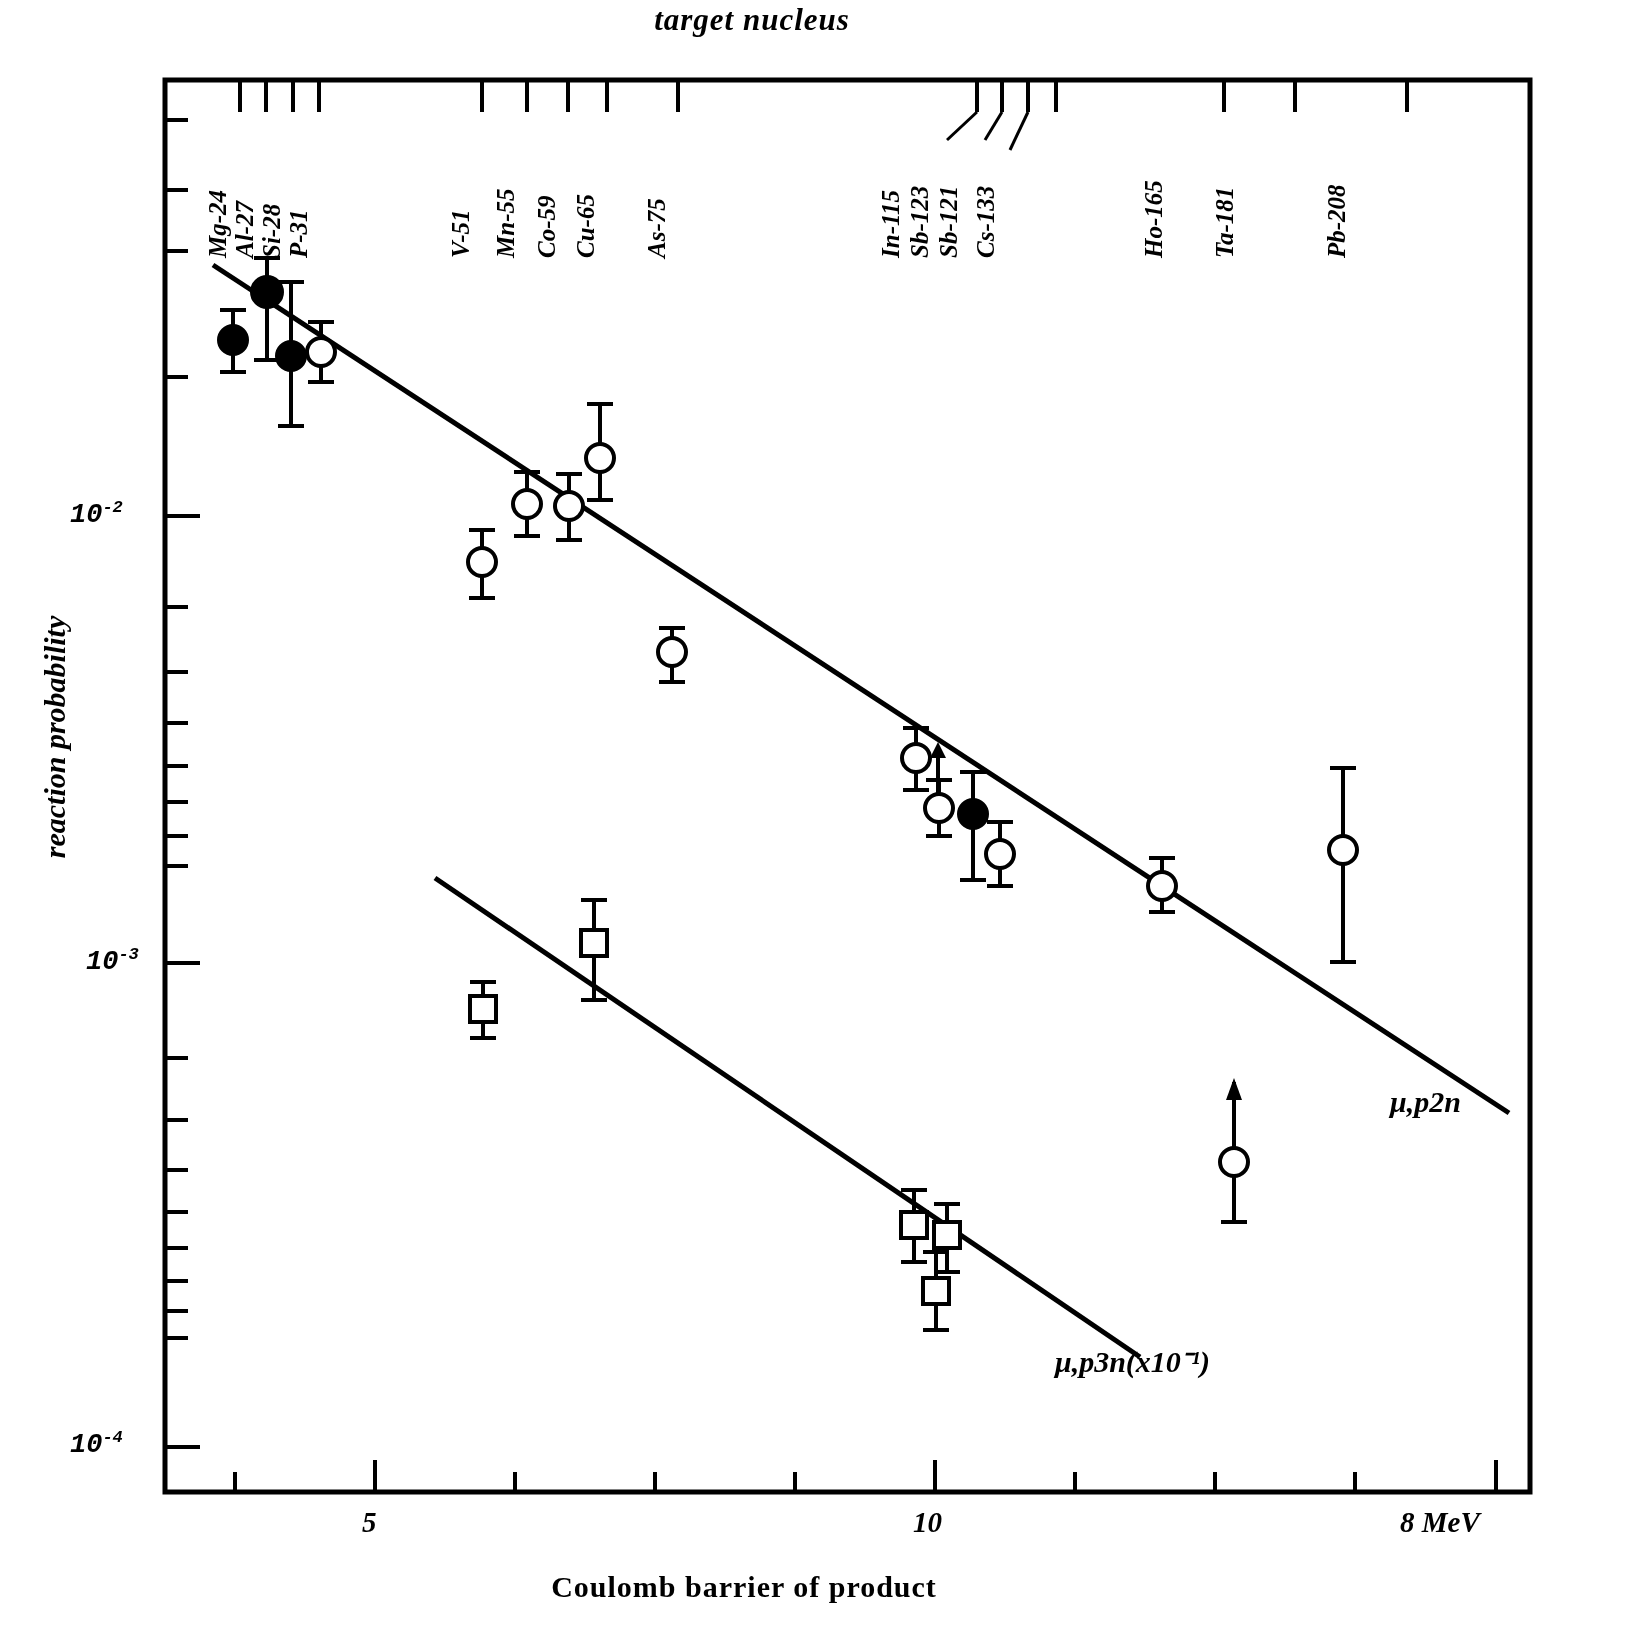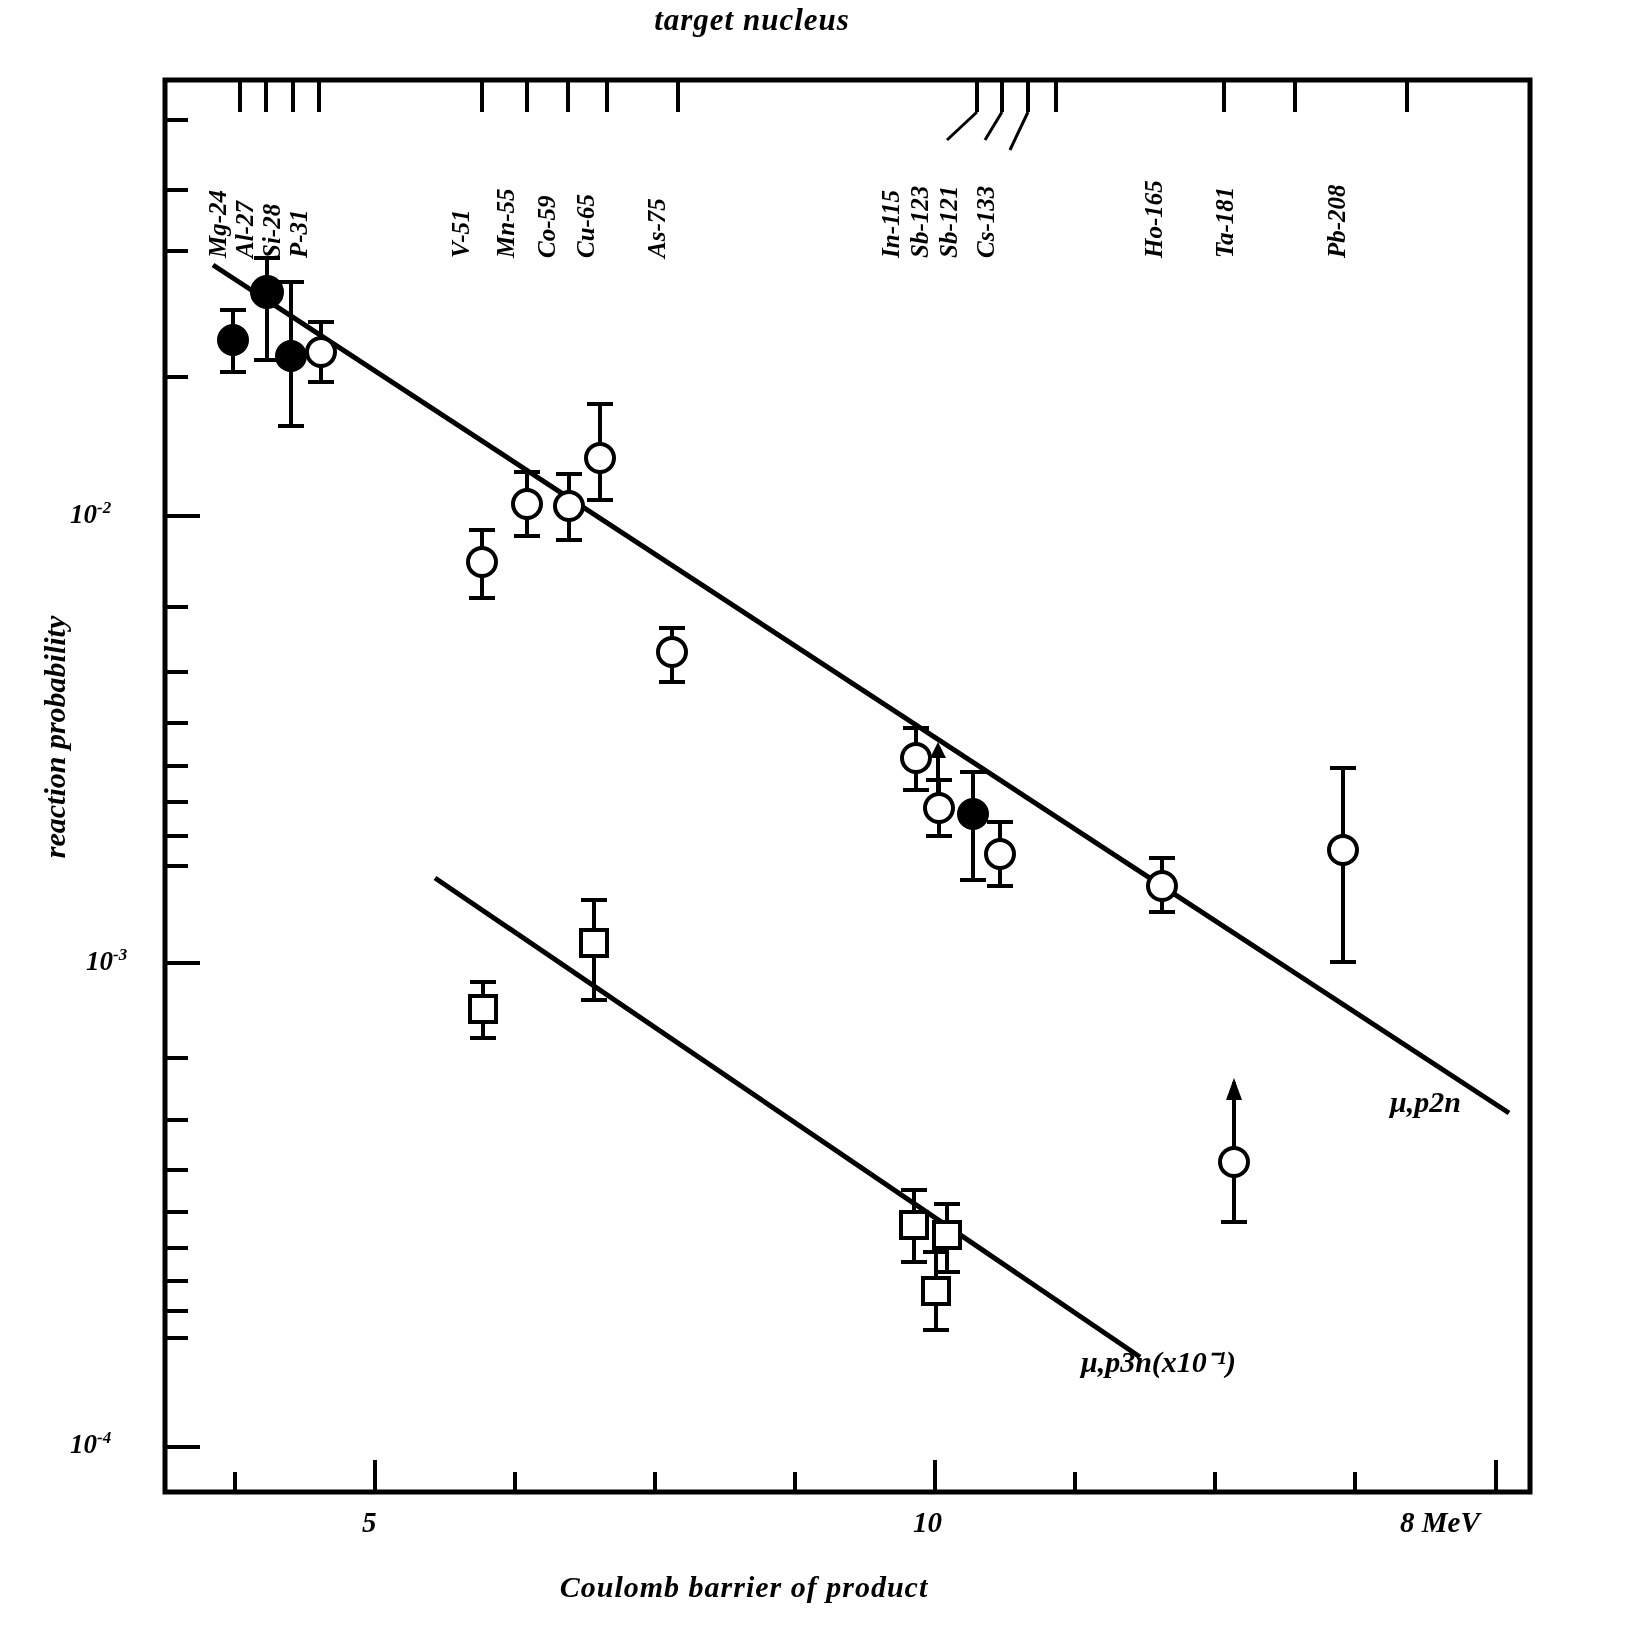--- a/index.html
+++ b/index.html
@@ -30,21 +30,20 @@
     font-size: 31px;
     letter-spacing: 1px;
     font-family: "Liberation Serif", serif;
   }
   .bottom-title {
     position: absolute;
     left: 0;
     top: 1570px;
     width: 1488px;
     text-align: center;
-    font-style: italic;
     font-weight: bold;
     font-size: 30px;
     letter-spacing: 1px;
   }
   .ylabel {
     position: absolute;
     left: -175px;
     top: 720px;
     width: 460px;
     text-align: center;
@@ -80,21 +79,21 @@
   .axis-num {
     position: absolute;
     font-family: "Liberation Serif", serif;
     font-style: italic;
     font-weight: bold;
     font-size: 29px;
     white-space: nowrap;
   }
   .ylog {
     position: absolute;
-    font-family: Liberation Serif, serif;
+    font-family: Liberation Mono, monospace;
     font-style: italic;
     font-weight: bold;
     font-size: 27px;
     white-space: nowrap;
   }
   .ylog sup {
     font-size: 17px;
     vertical-align: super;
   }
 </style>
@@ -359,15 +358,15 @@
   <div class="nuc-label" style="left:671px; top:230px;">As-75</div>
   <div class="nuc-label" style="left:905px; top:230px;">In-115</div>
   <div class="nuc-label" style="left:934px; top:230px;">Sb-123</div>
   <div class="nuc-label" style="left:963px; top:230px;">Sb-121</div>
   <div class="nuc-label" style="left:1000px; top:230px;">Cs-133</div>
   <div class="nuc-label" style="left:1168px; top:230px;">Ho-165</div>
   <div class="nuc-label" style="left:1239px; top:230px;">Ta-181</div>
   <div class="nuc-label" style="left:1351px; top:230px;">Pb-208</div>
 
   <div class="curve-label" style="left:1390px; top:1085px;">μ,p2n</div>
-  <div class="curve-label" style="left:1055px; top:1340px;margin-left:26px;">μ,p3n(x10⁻¹)</div>
+  <div class="curve-label" style="left:1055px; top:1340px;">μ,p3n(x10⁻¹)</div>
 
 </div>
 
 </body></html>

